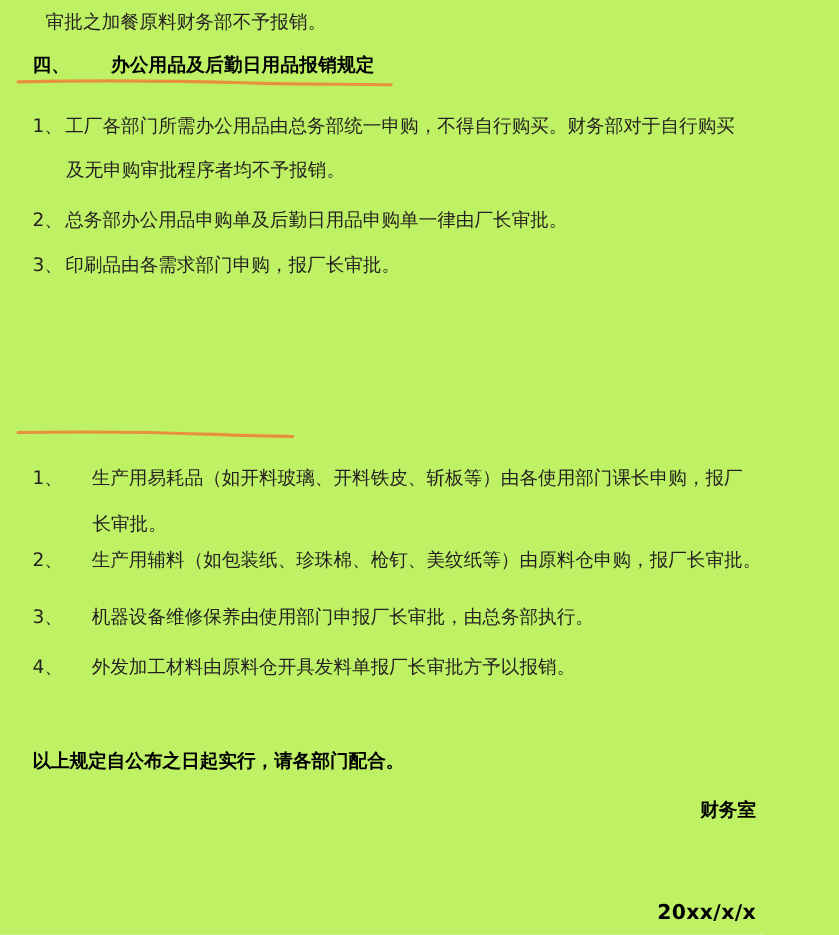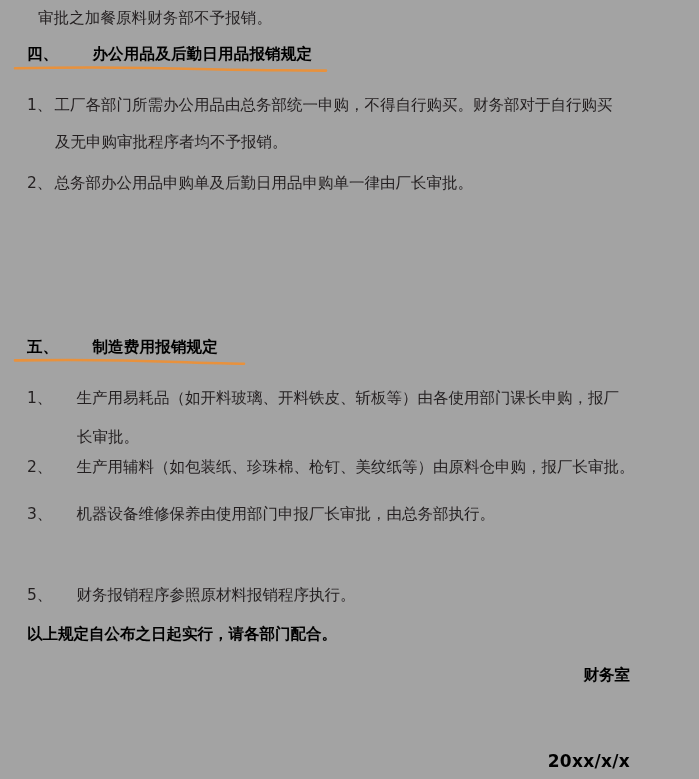--- a/index.html
+++ b/index.html
@@ -14,21 +14,21 @@
     overflow: hidden;
     font-family: "DejaVu Sans", "Liberation Sans", sans-serif;
     color: #231f20;
     -webkit-font-smoothing: antialiased;
   }
 
   .page {
     position: relative;
     width: 699px;
     height: 779px;
-    background: #a3a3a3;
+    background: #bef264;
   }
 
   
   .line {
     position: absolute;
     font-size: 15.5px;
     line-height: 20px;
     white-space: nowrap;
     letter-spacing: 0.1px;
     color: #231f20;
@@ -140,49 +140,49 @@
 
   <div class="item gap-tight" style="left:27px; top:95px;">
     <span class="marker">1、</span><span>工厂各部门所需办公用品由总务部统一申购，不得自行购买。财务部对于自行购买</span>
   </div>
   <div class="cont" style="left:55px; top:132px;">及无申购审批程序者均不予报销。</div>
 
   <div class="item gap-tight" style="left:27px; top:173px;">
     <span class="marker">2、</span><span>总务部办公用品申购单及后勤日用品申购单一律由厂长审批。</span>
   </div>
 
+  <div class="item gap-tight" style="left:27px; top:211px;">
+    <span class="marker">3、</span><span>印刷品由各需求部门申购，报厂长审批。</span>
+  </div>
 
 
 
-  <div class="heading" style="top:337px;">
-    <span class="num">五、</span><span class="title">制造费用报销规定</span>
-  </div>
   <div class="underline" style="left:14px; top:357px; width:228px;">
     <svg width="232" height="10" viewBox="0 0 232 10" fill="none" xmlns="http://www.w3.org/2000/svg">
       <path d="M1 3.4 C 50 2.6, 110 2.9, 164 5.0 C 190 6.1, 212 6.2, 230 6.8" stroke="#e8913c" stroke-width="2.6" stroke-linecap="round" fill="none"></path>
     </svg>
   </div>
 
   <div class="item gap-wide" style="left:27px; top:388px;">
     <span class="marker">1、</span><span>生产用易耗品（如开料玻璃、开料铁皮、斩板等）由各使用部门课长申购，报厂</span>
   </div>
   <div class="cont" style="left:77px; top:427px;">长审批。</div>
 
   <div class="item gap-wide" style="left:27px; top:457px;">
     <span class="marker">2、</span><span>生产用辅料（如包装纸、珍珠棉、枪钉、美纹纸等）由原料仓申购，报厂长审批。</span>
   </div>
 
   <div class="item gap-wide" style="left:27px; top:504px;">
     <span class="marker">3、</span><span>机器设备维修保养由使用部门申报厂长审批，由总务部执行。</span>
   </div>
 
+  <div class="item gap-wide" style="left:27px; top:546px;">
+    <span class="marker">4、</span><span>外发加工材料由原料仓开具发料单报厂长审批方予以报销。</span>
+  </div>
 
-  <div class="item gap-wide" style="left:27px; top:585px;">
-    <span class="marker">5、</span><span>财务报销程序参照原材料报销程序执行。</span>
-  </div>
 
   <div class="closing" style="top:624px;">以上规定自公布之日起实行，请各部门配合。</div>
 
   <div class="sign" style="top:665px;">财务室</div>
 
   <div class="sign-date" style="top:751px;">20xx/x/x</div>
 
 </div>
 
 </body></html>

